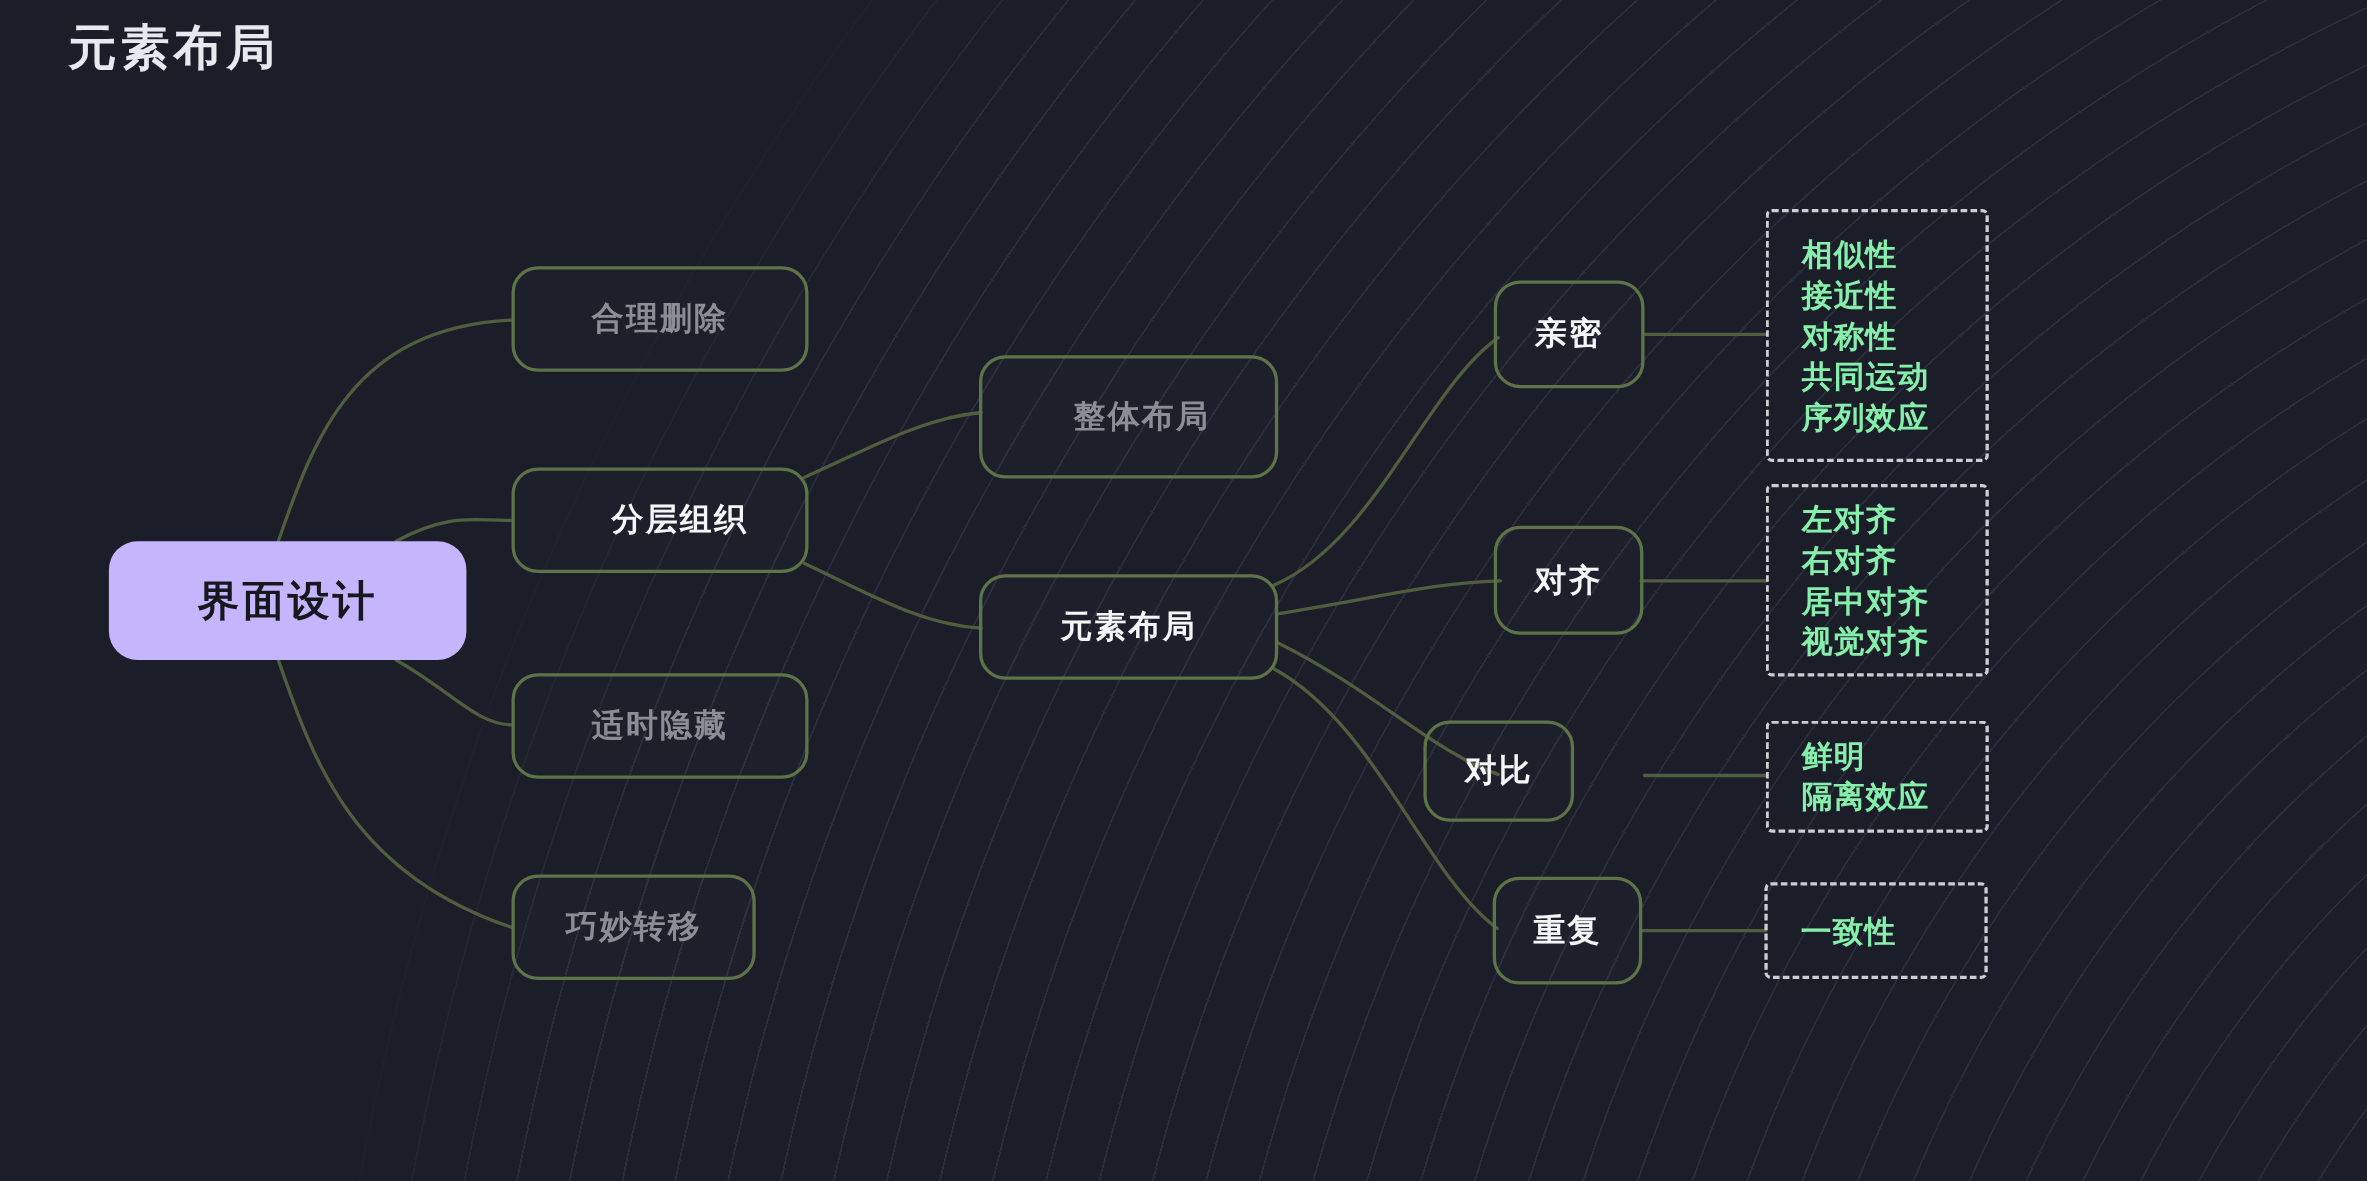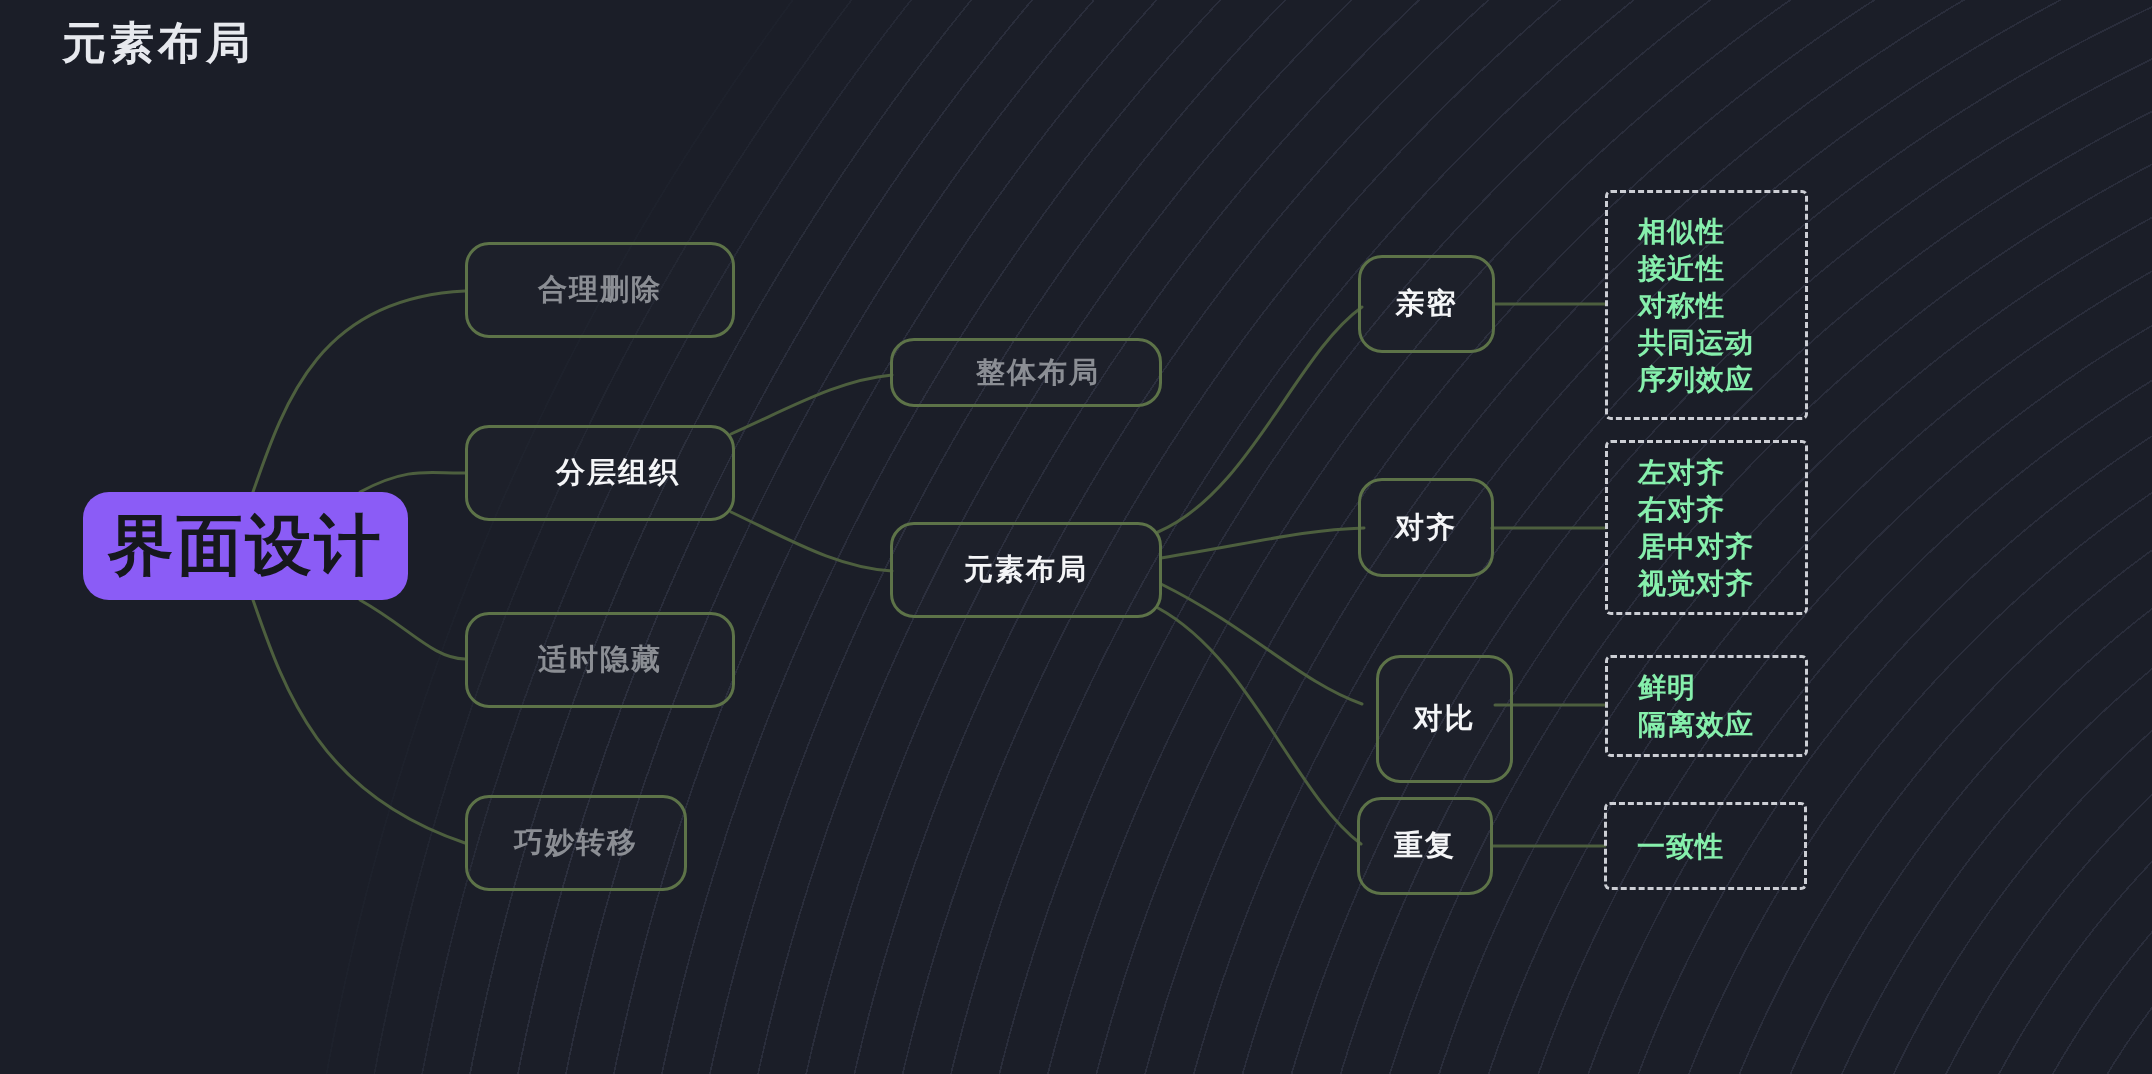--- a/index.html
+++ b/index.html
@@ -57,26 +57,27 @@
     box-sizing: border-box;
     font-weight: bold;
     font-size: 29px;
     letter-spacing: 2px;
     color: #f4f5f7;
     background: rgba(255,255,255,0.01);
     cursor: default;
   }
   .node.dimmed { color: #8b8e94; }
   .node.root {
-    background: #8b5cf6;
+    background: #c4b5fd;
     border: none;
     border-radius: 26px;
     color: #16181d;
-    font-size: 66px;
+    font-size: 38px;
     letter-spacing: 3px;
+    margin-left: 16px;
   }
   .detail-box {
     position: absolute;
     box-sizing: border-box;
     border: 3px dashed #ccced4;
     border-radius: 6px;
     display: flex;
     align-items: center;
   }
   .detail-box .details {
@@ -119,26 +120,26 @@
     <path d="M 1493 846 L 1605 846"></path>
   </svg>
 
   <div class="node root" style="left:83px; top:492px; width:325px; height:108px;">界面设计</div>
 
   <div class="node dimmed" style="left:465px; top:242px; width:270px; height:96px;">合理删除</div>
   <div class="node" style="left:465px; top:425px; width:270px; height:96px;padding-left:36px;">分层组织</div>
   <div class="node dimmed" style="left:465px; top:612px; width:270px; height:96px;">适时隐藏</div>
   <div class="node dimmed" style="left:465px; top:795px; width:222px; height:96px;">巧妙转移</div>
 
-  <div class="node dimmed" style="left:890px; top:338px; width:272px; height:69px;padding-left:24px;">整体布局</div>
+  <div class="node dimmed" style="left:890px; top:323px; width:272px; height:112px;padding-left:24px;">整体布局</div>
   <div class="node" style="left:890px; top:522px; width:272px; height:96px;">元素布局</div>
 
   <div class="node" style="left:1358px; top:255px; width:137px; height:98px;">亲密</div>
   <div class="node" style="left:1358px; top:478px; width:136px; height:99px;">对齐</div>
-  <div class="node" style="left:1376px; top:655px; width:137px; height:128px;">对比</div>
+  <div class="node" style="left:1294px; top:655px; width:137px; height:92px;">对比</div>
   <div class="node" style="left:1357px; top:797px; width:136px; height:98px;">重复</div>
 
   <div class="detail-box" style="left:1605px; top:190px; width:203px; height:230px;">
     <div class="details">相似性
 接近性
 对称性
 共同运动
 序列效应</div>
   </div>
   <div class="detail-box" style="left:1605px; top:440px; width:203px; height:175px;">

